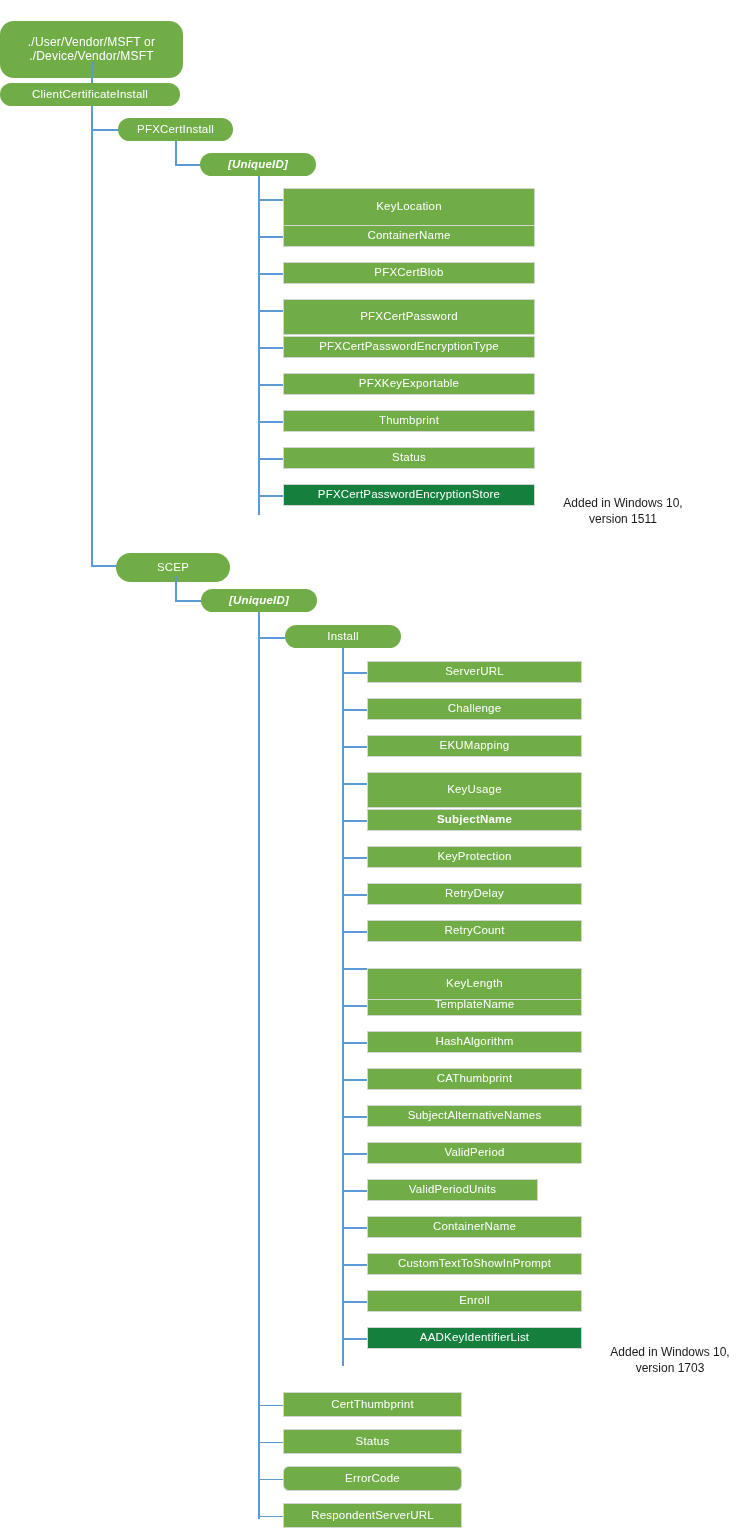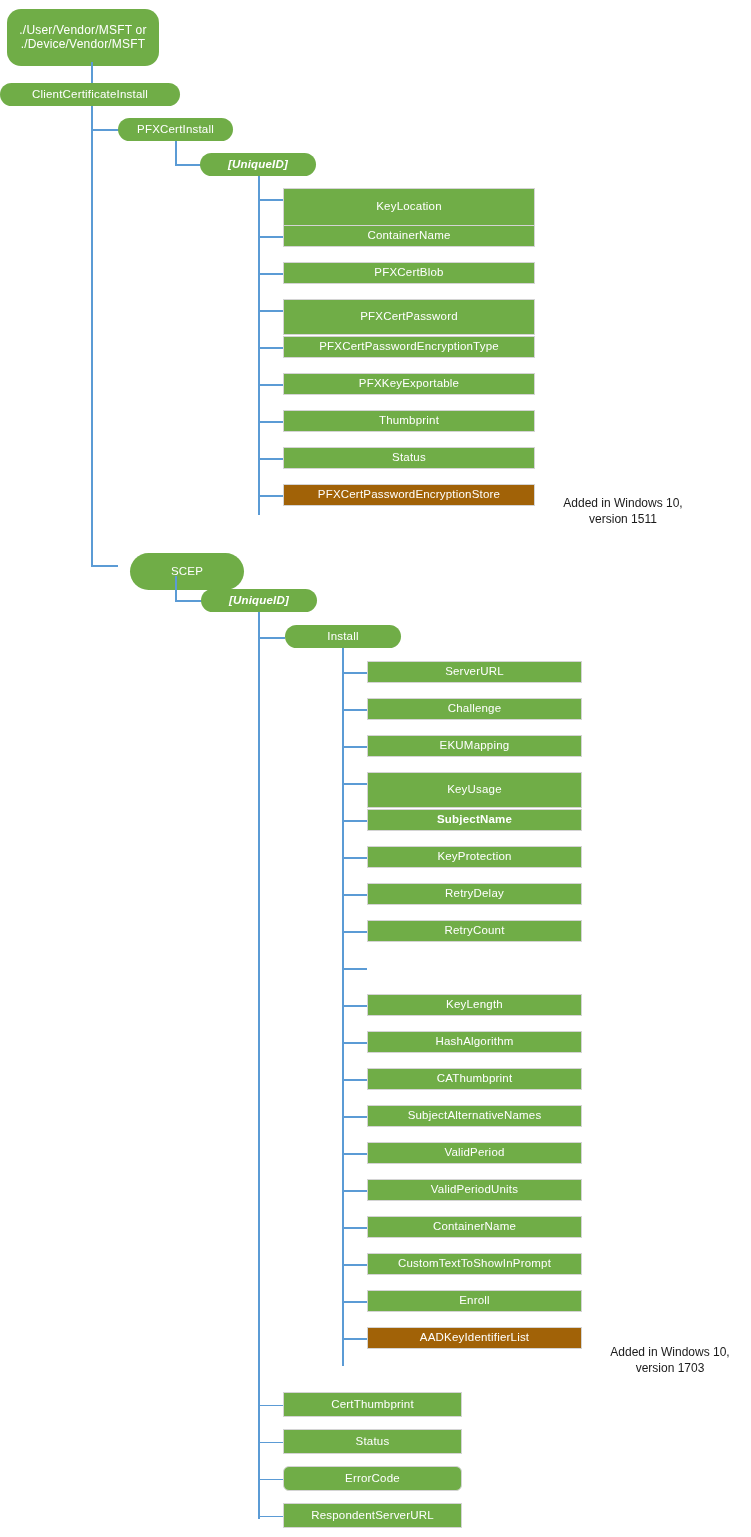--- a/index.html
+++ b/index.html
@@ -26,21 +26,21 @@
     display: flex;
     align-items: center;
     justify-content: center;
     text-align: center;
     font-size: 11.5px;
     letter-spacing: 0.2px;
     line-height: 1.15;
     white-space: pre;
   }
   .node.blue {
-    background: #a16207;
+    background: #15803d;
   }
   .node.rounded {
     border-radius: 999px;
     border: none;
   }
   .node.root {
     border-radius: 14px;
     border: none;
     font-size: 12px;
     padding: 2px 6px;
@@ -62,21 +62,21 @@
     line-height: 1.35;
     text-align: center;
     white-space: pre-line;
   }
 </style>
 </head>
 <body>
 
 <div id="diagram">
 
-  <div class="node root rounded" style="left:0px; top:9px; width:152px; height:57px;margin-left:7px;">./User/Vendor/MSFT or
+  <div class="node root rounded" style="left:0px; top:21px; width:183px; height:57px;">./User/Vendor/MSFT or
 ./Device/Vendor/MSFT</div>
 
   <div class="conn v" style="left:91px; top:62px; height:21px;"></div>
 
   <div class="node rounded" style="left:0px; top:83px; width:180px; height:23px;">ClientCertificateInstall</div>
 
   <div class="conn v" style="left:91px; top:106px; height:460px;"></div>
   <div class="conn h" style="left:91px; top:129px; width:28px;"></div>
   <div class="conn h" style="left:91px; top:565px; width:27px;"></div>
 
@@ -106,21 +106,21 @@
       <div class="conn h" style="left: 258px; top: 421px; width: 25px;"></div>
       <div class="node" style="left: 283px; top: 447px; width: 252px; height: 22px;">Status</div>
       <div class="conn h" style="left: 258px; top: 458px; width: 25px;"></div>
       <div class="node blue" style="left: 283px; top: 484px; width: 252px; height: 22px;">PFXCertPasswordEncryptionStore</div>
       <div class="conn h" style="left: 258px; top: 495px; width: 25px;"></div>
     </div>
 
   <div class="note" style="left:543px; top:495px; width:160px;">Added in Windows 10,
 version 1511</div>
 
-  <div class="node rounded" style="left:130px; top:553px; width:114px; height:37px;text-align:right;">SCEP</div>
+  <div class="node rounded" style="left:116px; top:553px; width:114px; height:29px;text-align:right;">SCEP</div>
 
   <div class="conn v" style="left:175px; top:576px; height:24px;"></div>
   <div class="conn h" style="left:175px; top:600px; width:27px;"></div>
 
   <div class="node rounded italic" style="left:201px; top:589px; width:116px; height:23px;">[UniqueID]</div>
 
   <div class="conn v" style="left:258px; top:612px; height:907px;"></div>
   <div class="conn h" style="left:258px; top:637px; width:27px;"></div>
 
   <div class="node rounded" style="left:285px; top:625px; width:116px; height:23px;">Install</div>
@@ -139,31 +139,31 @@
       <div class="node" style="left: 367px; top: 809px; width: 215px; height: 22px; font-weight: bold;">SubjectName</div>
       <div class="conn h" style="left: 342px; top: 820px; width: 25px;"></div>
       <div class="node" style="left: 367px; top: 846px; width: 215px; height: 22px;">KeyProtection</div>
       <div class="conn h" style="left: 342px; top: 857px; width: 25px;"></div>
       <div class="node" style="left: 367px; top: 883px; width: 215px; height: 22px;">RetryDelay</div>
       <div class="conn h" style="left: 342px; top: 894px; width: 25px;"></div>
       <div class="node" style="left: 367px; top: 920px; width: 215px; height: 22px;">RetryCount</div>
       <div class="conn h" style="left: 342px; top: 931px; width: 25px;"></div>
       <div class="node" style="left: 367px; top: 994px; width: 215px; height: 22px;">TemplateName</div>
       <div class="conn h" style="left: 342px; top: 968px; width: 25px;"></div>
-      <div class="node" style="left: 367px; top: 994px; width: 215px; height: 22px;">KeyLength</div>
+      <div class="node" style="left: 367px; top: 968px; width: 215px; height: 32px;">KeyLength</div>
       <div class="conn h" style="left: 342px; top: 1005px; width: 25px;"></div>
       <div class="node" style="left: 367px; top: 1031px; width: 215px; height: 22px;">HashAlgorithm</div>
       <div class="conn h" style="left: 342px; top: 1042px; width: 25px;"></div>
       <div class="node" style="left: 367px; top: 1068px; width: 215px; height: 22px;">CAThumbprint</div>
       <div class="conn h" style="left: 342px; top: 1079px; width: 25px;"></div>
       <div class="node" style="left: 367px; top: 1105px; width: 215px; height: 22px;">SubjectAlternativeNames</div>
       <div class="conn h" style="left: 342px; top: 1116px; width: 25px;"></div>
       <div class="node" style="left: 367px; top: 1142px; width: 215px; height: 22px;">ValidPeriod</div>
       <div class="conn h" style="left: 342px; top: 1153px; width: 25px;"></div>
-      <div class="node" style="left: 367px; top: 1179px; width: 215px; height: 22px;">ValidPeriodUnits</div>
+      <div class="node" style="left: 367px; top: 1179px; width: 171px; height: 22px;">ValidPeriodUnits</div>
       <div class="conn h" style="left: 342px; top: 1190px; width: 25px;"></div>
       <div class="node" style="left: 367px; top: 1216px; width: 215px; height: 22px;">ContainerName</div>
       <div class="conn h" style="left: 342px; top: 1227px; width: 25px;"></div>
       <div class="node" style="left: 367px; top: 1253px; width: 215px; height: 22px;">CustomTextToShowInPrompt</div>
       <div class="conn h" style="left: 342px; top: 1264px; width: 25px;"></div>
       <div class="node" style="left: 367px; top: 1290px; width: 215px; height: 22px;">Enroll</div>
       <div class="conn h" style="left: 342px; top: 1301px; width: 25px;"></div>
       <div class="node blue" style="left: 367px; top: 1327px; width: 215px; height: 22px;">AADKeyIdentifierList</div>
       <div class="conn h" style="left: 342px; top: 1338px; width: 25px;"></div>
     </div>

